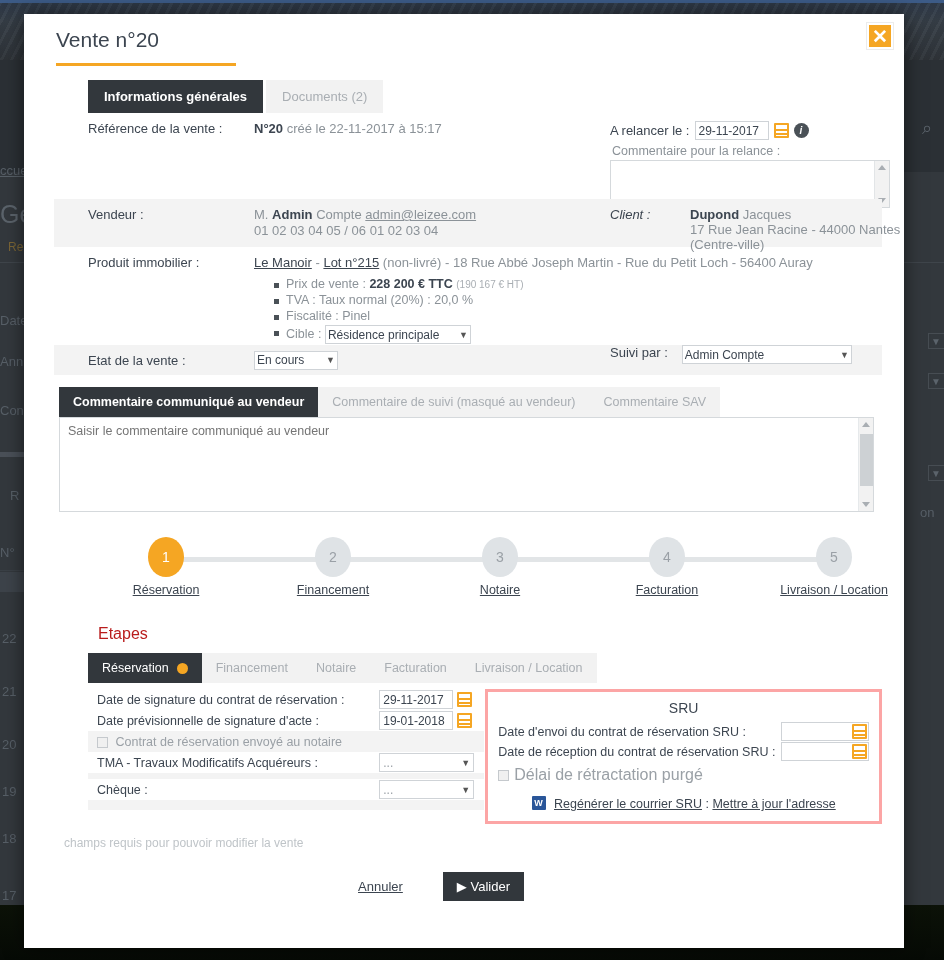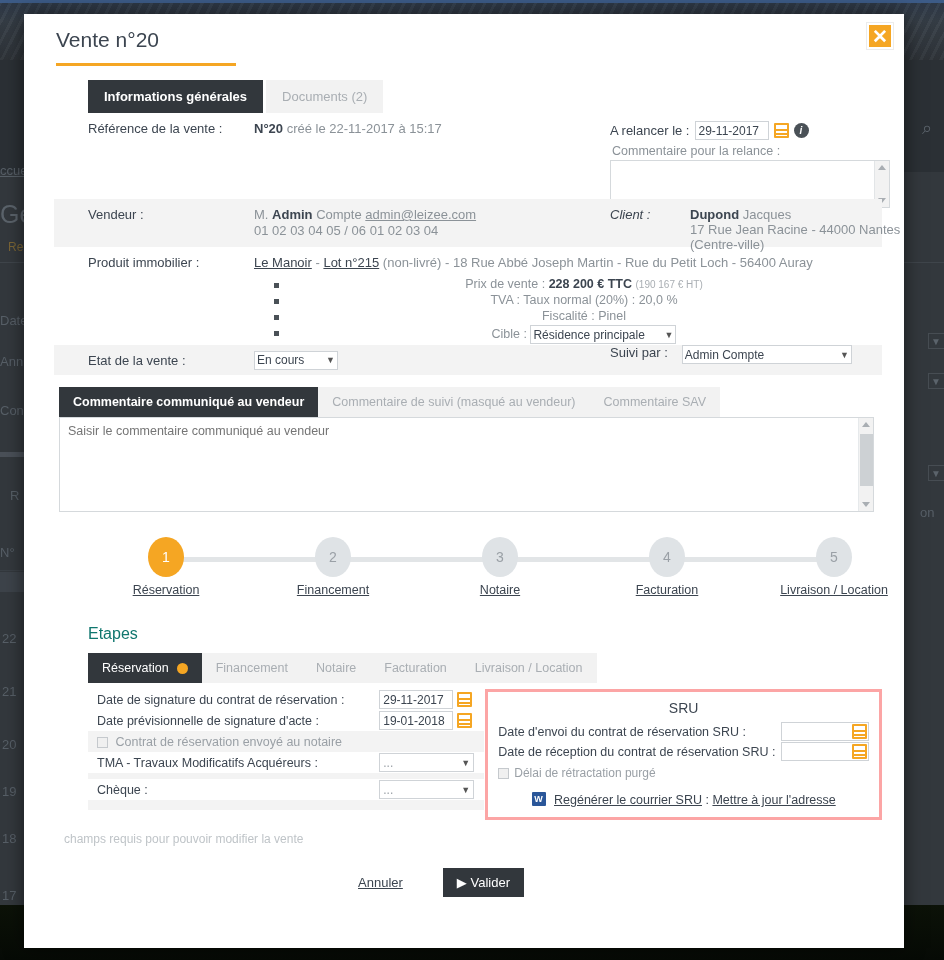--- a/index.html
+++ b/index.html
@@ -116,21 +116,21 @@
   }
   .sbar .up,.sbar .dn{ position:absolute; left:3px; width:0;height:0;border-left:4px solid transparent;border-right:4px solid transparent;}
   .sbar .up{ top:4px; border-bottom:5px solid #a9aeb3;}
   .sbar .dn{ bottom:4px; border-top:5px solid #a9aeb3;}
 
   .sect-vendeur{ display:flex; position:relative; min-height:48px; }
   .client-box{ position:absolute; left:556px; top:0; width:310px; display:flex; }
   .client-lbl{ width:80px; padding-top:8px;font-style:italic; }
 
   .sect-prod{ display:flex; position:relative; min-height:86px; }
-  ul.bullets{ margin:6px 0 0 0; padding-left:32px; list-style:none;text-align:center; }
+  ul.bullets{ margin:6px 0 0 0; padding-left:32px; list-style:none; }
   ul.bullets li{ position:relative; padding:1px 0; color:#8b9298; font-size:12.5px; }
   ul.bullets li::before{ content:""; position:absolute; left:-12px; top:7px; width:5px;height:5px;background:#4a5157;}
   .tiny{ font-size:10px; color:#a9aeb3; }
   .sel{
     border:1px solid #cfd3d7; background:#fff; height:19px; font-size:12px;
     color:#3c4550; font-family:"Liberation Sans",sans-serif; padding:0 2px;
     display:inline-flex; align-items:center; justify-content:space-between; cursor:pointer;
     vertical-align:middle;
   }
   .sel .cv{ font-size:9px; color:#555; margin-left:7px; }
@@ -157,21 +157,21 @@
   .circ{
     width:36px;height:40px;border-radius:50%; background:#dfe3e6; color:#9aa0a6;
     display:flex;align-items:center;justify-content:center;font-size:14px; cursor:pointer;
   }
   .circ.on{ background:#f5a623; color:#fff; }
   .step-lbl{
     position:absolute; top:46px; left:50%; transform:translateX(-50%);
     white-space:nowrap; font-size:12.5px; color:#3c4550; text-decoration:underline; cursor:pointer;
   }
 
-  h2.etapes{ font-size:16px; font-weight:400; color:#0f766e; margin:18px 0 10px 34px; }
+  h2.etapes{ font-size:16px; font-weight:400; color:#b91c1c; margin:18px 0 10px 44px; }
 
   .tabs-etapes{ display:flex; margin-left:34px; }
   .tab3{ padding:8px 14px; font-size:12.5px; background:#f2f2f2; color:#a9aeb3; cursor:pointer; }
   .tab3.active{ background:#32373c; color:#fff; display:flex; align-items:center; gap:8px; }
   .dot{ width:11px;height:11px;border-radius:50%;background:#f5a623; display:inline-block; }
 
   .etape-body{ display:flex; margin:6px 0 0 34px; }
   .etape-left{ width:405px; }
   .frow{ display:flex; align-items:center; height:21px; }
   .frow.alt{ background:#f3f3f3; }
@@ -474,21 +474,21 @@
           </div>
         </div>
         <div class="sru-row">
           <div class="sl">Date de réception du contrat de réservation SRU :</div>
           <div class="sru-inp">
             <span class="cal-ico"></span>
           </div>
         </div>
         <div class="sru-row" style="margin-top:5px;">
           <span class="cbx"></span>
-          <span class="grey-txt" style="margin-left:5px;font-size:12px;">Délai de rétractation purgé</span>
+          <span class="grey-txt" style="margin-left:5px;font-size:16px;">Délai de rétractation purgé</span>
         </div>
         <div class="sru-link-row">
           <span class="word-ico"></span>
           <span class="lnk">Regénérer le courrier SRU</span>
           <span> : </span>
           <span class="lnk">Mettre à jour l'adresse</span>
         </div>
       </div>
 
     </div>

